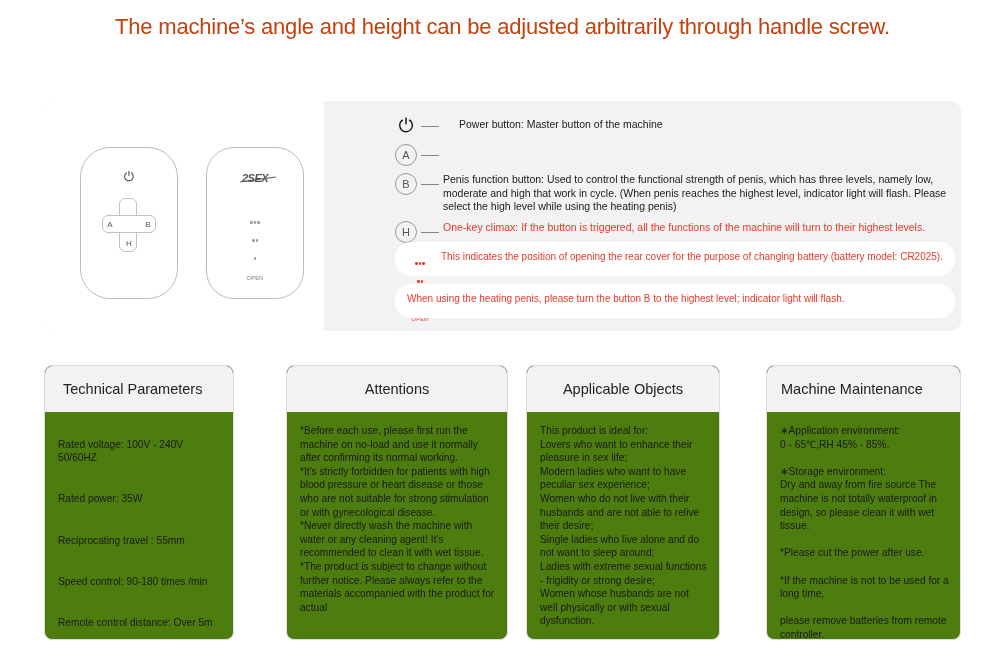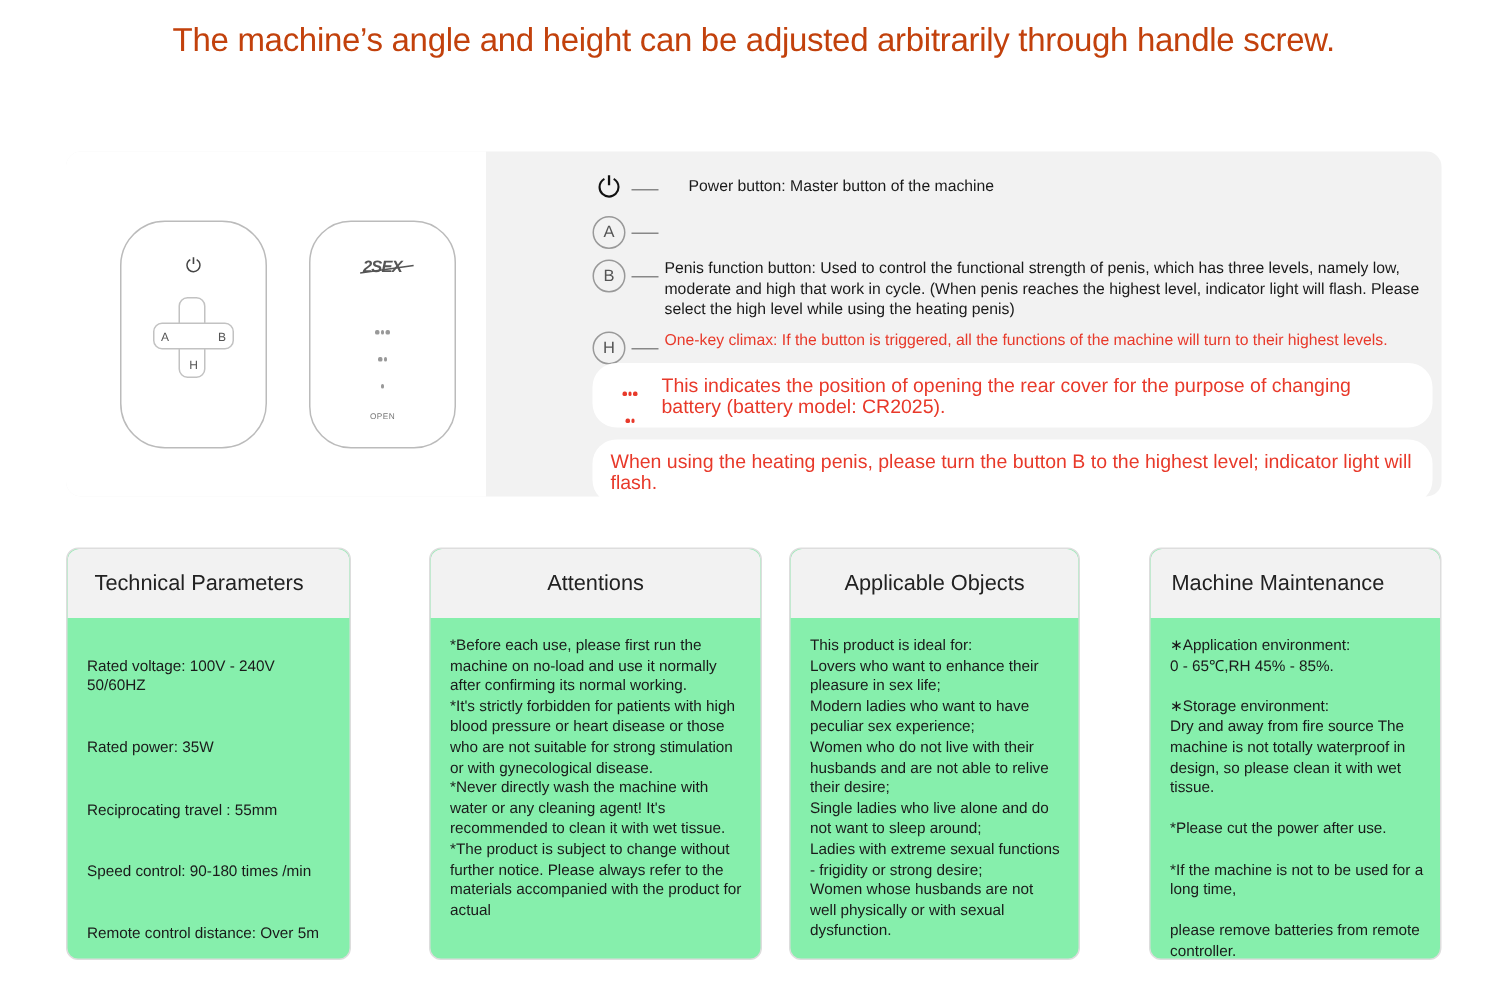--- a/index.html
+++ b/index.html
@@ -231,42 +231,42 @@
     position: absolute;
     left: 12px;
     top: 9px;
     width: 26px;
     text-align: center;
   }
   .note-icon .dots span { background: #e8392a; }
   .note-icon .open-label { color: #e8392a; }
   .note-text {
     display: block;
-    font-size: 13px;
+    font-size: 10px;
     line-height: 13.5px;
     color: #e8392a;
   }
   .note.with-icon .note-text { padding-left: 34px; }
 
   
   .cards {
     position: absolute;
     left: 44px;
     top: 365px;
     width: 917px;
     height: 275px;
   }
   .card {
     position: absolute;
     top: 0;
     width: 190px;
     height: 275px;
     border: 1px solid #ddd;
     border-radius: 8px;
-    background: #86efac;
+    background: #4d7c0f;
     box-sizing: border-box;
     overflow: hidden;
   }
   .card .card-head {
     height: 46px;
     background: #f2f2f2;
     border-radius: 8px 8px 0 0;
     display: flex;
     align-items: center;
     justify-content: center;

